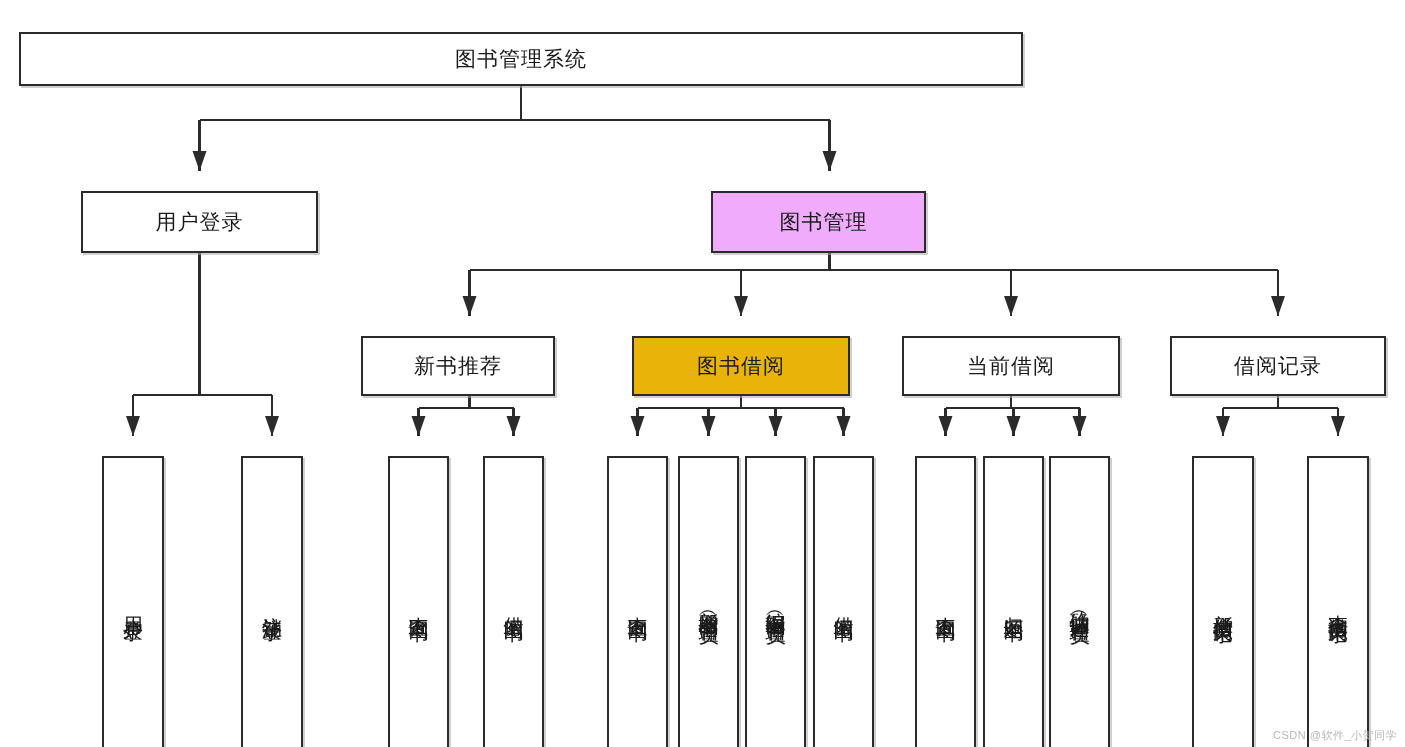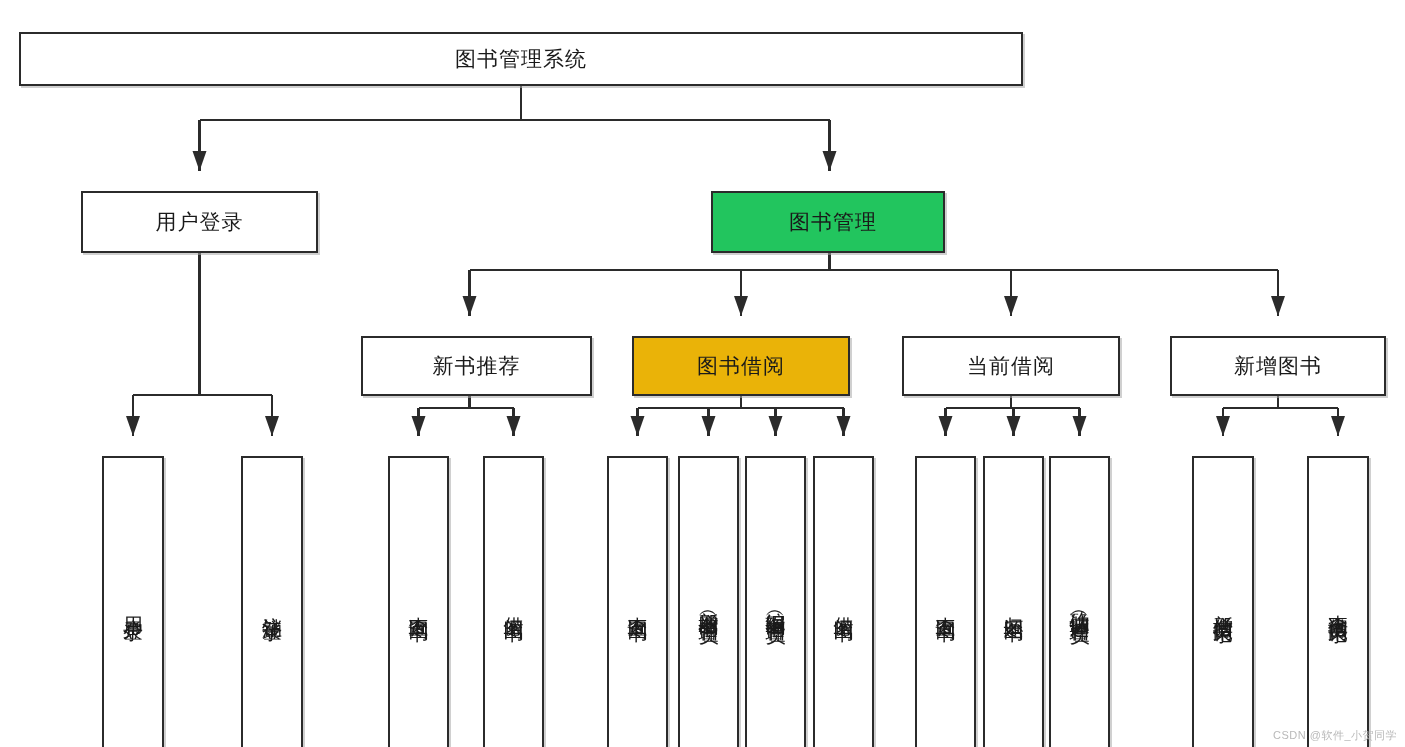--- a/index.html
+++ b/index.html
@@ -122,34 +122,34 @@
       <line x1="1338" y1="408" x2="1338" y2="436" stroke="#2b2b2b" stroke-width="2.5" shape-rendering="crispEdges"></line>
       <path d="M1331,416 L1345,416 L1338,436 Z" fill="#2b2b2b"></path>
     </svg>
   <div id="nodes">
       <div class="node horiz" style="left: 19px; top: 12px; width: 1004px; height: 54px; border-color: rgb(43, 43, 43); background: rgb(255, 255, 255); color: rgb(26, 26, 26);">
         <span class="hlabel">图书管理系统</span>
       </div>
       <div class="node horiz" style="left: 81px; top: 171px; width: 237px; height: 62px; border-color: rgb(43, 43, 43); background: rgb(255, 255, 255); color: rgb(26, 26, 26);">
         <span class="hlabel">用户登录</span>
       </div>
-      <div class="node horiz" style="left: 711px; top: 171px; width: 234px; height: 62px; border-color: rgb(43, 43, 43); background: #22c55e; color: rgb(26, 26, 26); padding-left: 10px;">
+      <div class="node horiz" style="left: 711px; top: 171px; width: 215px; height: 62px; border-color: rgb(43, 43, 43); background: #f0abfc; color: rgb(26, 26, 26); padding-left: 10px;">
         <span class="hlabel">图书管理</span>
       </div>
-      <div class="node horiz" style="left: 361px; top: 316px; width: 231px; height: 60px; border-color: rgb(43, 43, 43); background: rgb(255, 255, 255); color: rgb(26, 26, 26);">
+      <div class="node horiz" style="left: 361px; top: 316px; width: 194px; height: 60px; border-color: rgb(43, 43, 43); background: rgb(255, 255, 255); color: rgb(26, 26, 26);">
         <span class="hlabel">新书推荐</span>
       </div>
       <div class="node horiz" style="left: 632px; top: 316px; width: 218px; height: 60px; border-color: rgb(43, 43, 43); background: #eab308; color: rgb(26, 26, 26);">
         <span class="hlabel">图书借阅</span>
       </div>
       <div class="node horiz" style="left: 902px; top: 316px; width: 218px; height: 60px; border-color: rgb(43, 43, 43); background: rgb(255, 255, 255); color: rgb(26, 26, 26);">
         <span class="hlabel">当前借阅</span>
       </div>
       <div class="node horiz" style="left: 1170px; top: 316px; width: 216px; height: 60px; border-color: rgb(43, 43, 43); background: rgb(255, 255, 255); color: rgb(26, 26, 26);">
-        <span class="hlabel">新增图书</span>
+        <span class="hlabel">借阅记录</span>
       </div>
       <div class="node vert" style="left: 102px; top: 436px; width: 62px; height: 297px; border-color: rgb(43, 43, 43); background: rgb(255, 255, 255); color: rgb(26, 26, 26);">
         <span class="vlabel">用户登录</span>
       </div>
       <div class="node vert" style="left: 241px; top: 436px; width: 62px; height: 297px; border-color: rgb(43, 43, 43); background: rgb(255, 255, 255); color: rgb(26, 26, 26);">
         <span class="vlabel">注销登录</span>
       </div>
       <div class="node vert" style="left: 388px; top: 436px; width: 61px; height: 297px; border-color: rgb(43, 43, 43); background: rgb(255, 255, 255); color: rgb(26, 26, 26);">
         <span class="vlabel">查询图书</span>
       </div>

